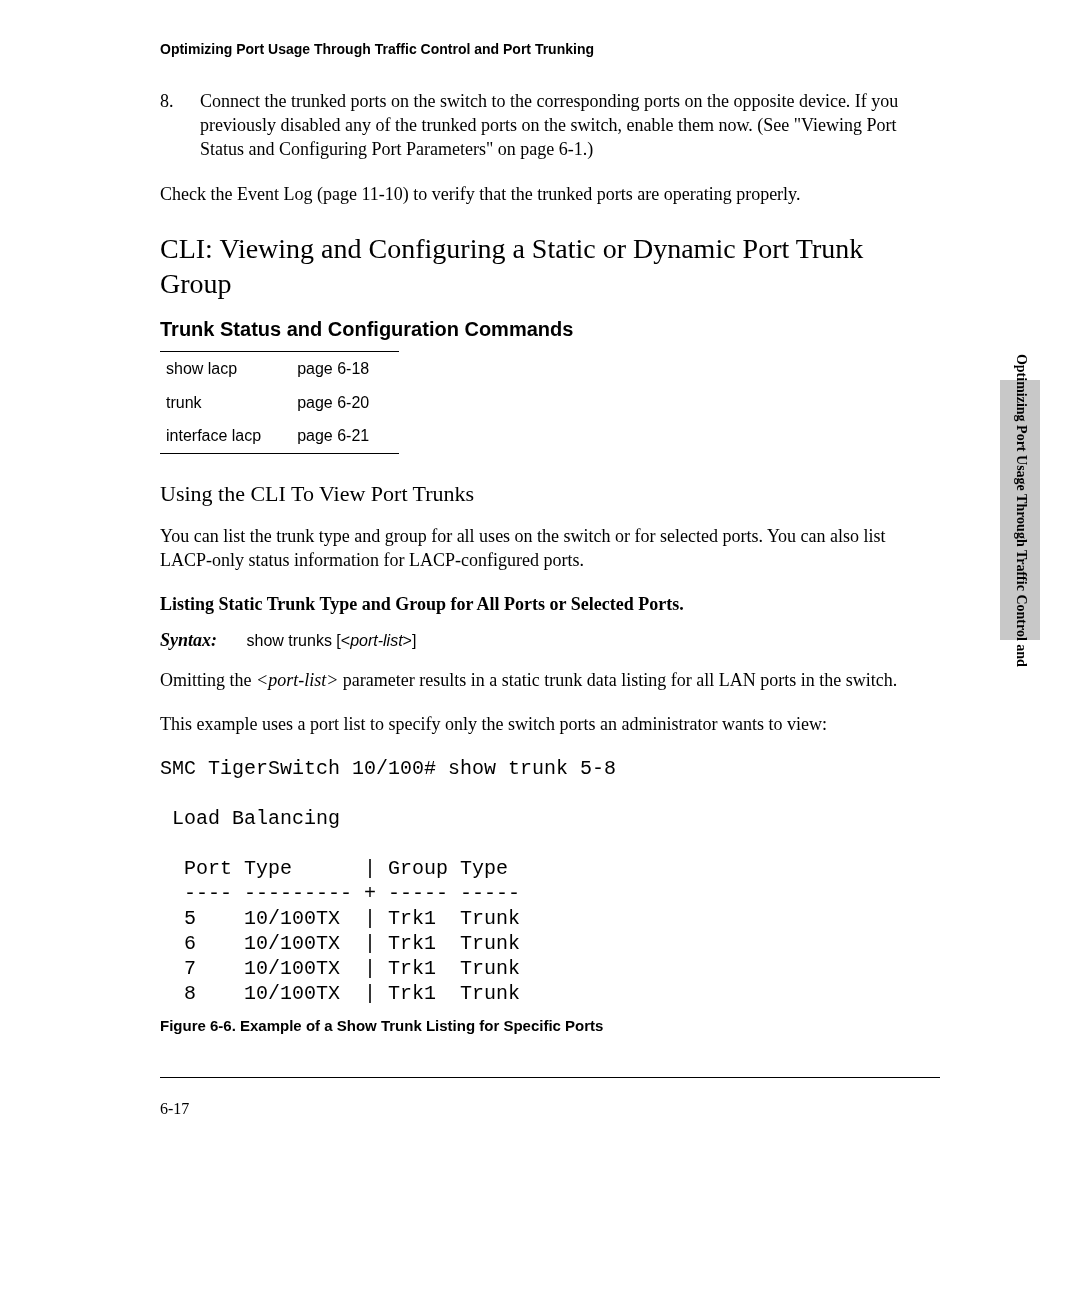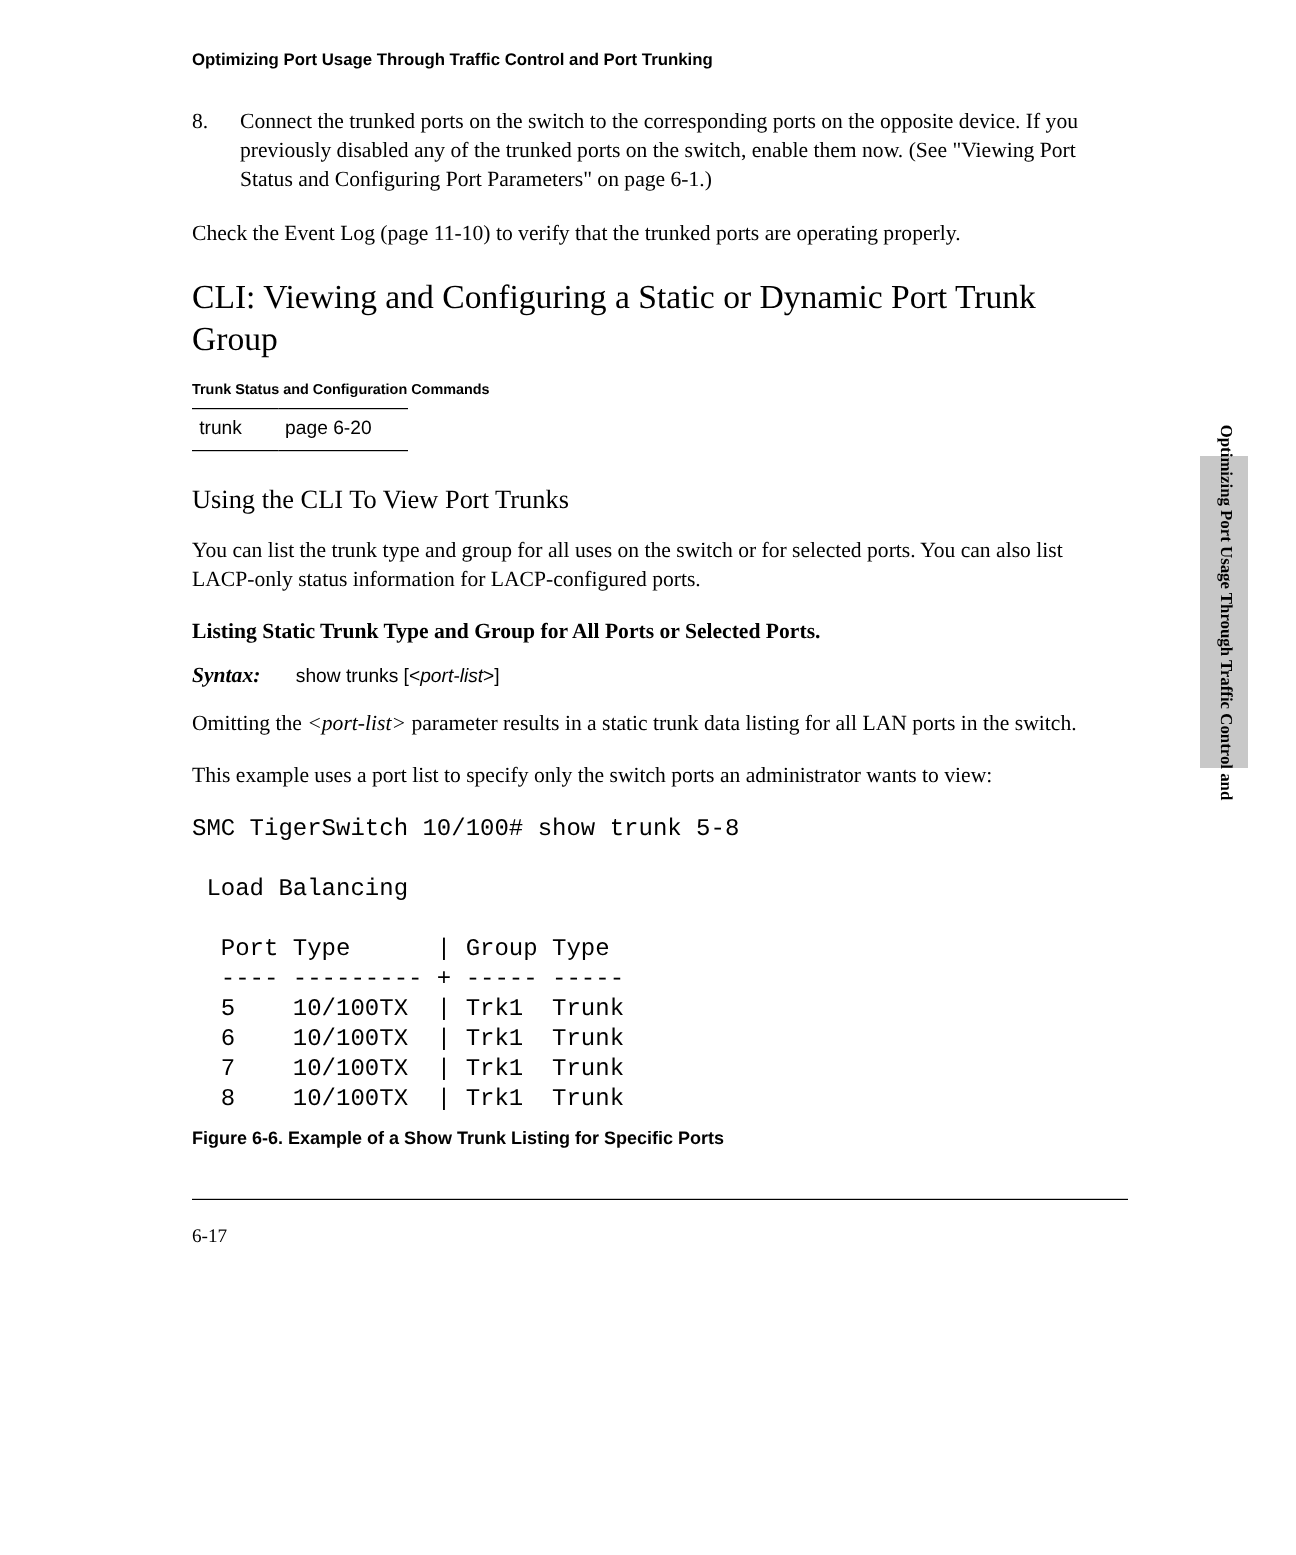--- a/index.html
+++ b/index.html
@@ -32,21 +32,21 @@
   h2.section {
     font-family: "Times New Roman", serif;
     font-weight: normal;
     font-size: 28px;
     margin: 25px 0 15px 0;
     line-height: 1.25;
   }
   .table-title {
     font-family: Arial, sans-serif;
     font-weight: bold;
-    font-size: 12px;
+    font-size: 20px;
     margin-bottom: 8px;
   }
   table.cmd-table {
     border-collapse: collapse;
     font-family: Arial, sans-serif;
     font-size: 16px;
     margin-bottom: 25px;
   }
   table.cmd-table tr:first-child td { border-top: 1px solid #000; }
   table.cmd-table tr:last-child td { border-bottom: 1px solid #000; }
@@ -145,22 +145,30 @@
 
 <p>Check the Event Log (page 11-10) to verify that the trunked ports are operating properly.</p>
 
 <h2 class="section">CLI: Viewing and Configuring a Static or Dynamic Port Trunk Group</h2>
 
 <div class="table-title">Trunk Status and Configuration Commands</div>
 
 <table class="cmd-table">
   <tbody>
   <tr>
+    <td>show lacp</td>
+    <td>page 6-18</td>
+  </tr>
+  <tr>
     <td>trunk</td>
     <td>page 6-20</td>
+  </tr>
+  <tr>
+    <td>interface lacp</td>
+    <td>page 6-21</td>
   </tr>
 </tbody>
   </table>
 
 <h3 class="subsection">Using the CLI To View Port Trunks</h3>
 
 <p>You can list the trunk type and group for all uses on the switch or for selected ports. You can also list LACP-only status information for LACP-configured ports.</p>
 
 <div class="bold-serif">Listing Static Trunk Type and Group for All Ports or Selected Ports.</div>
 

